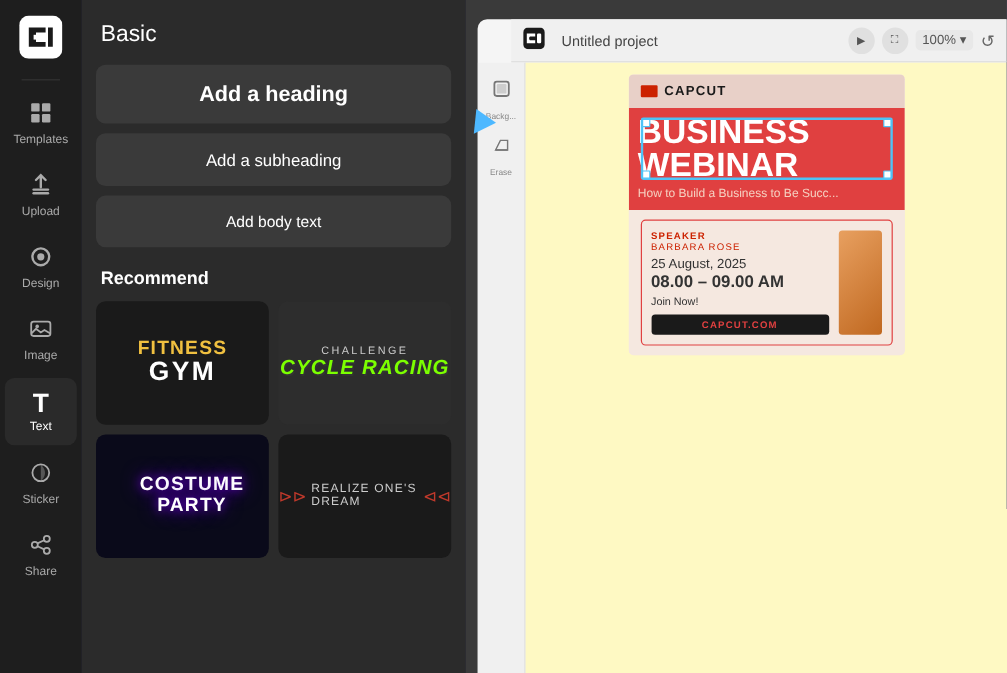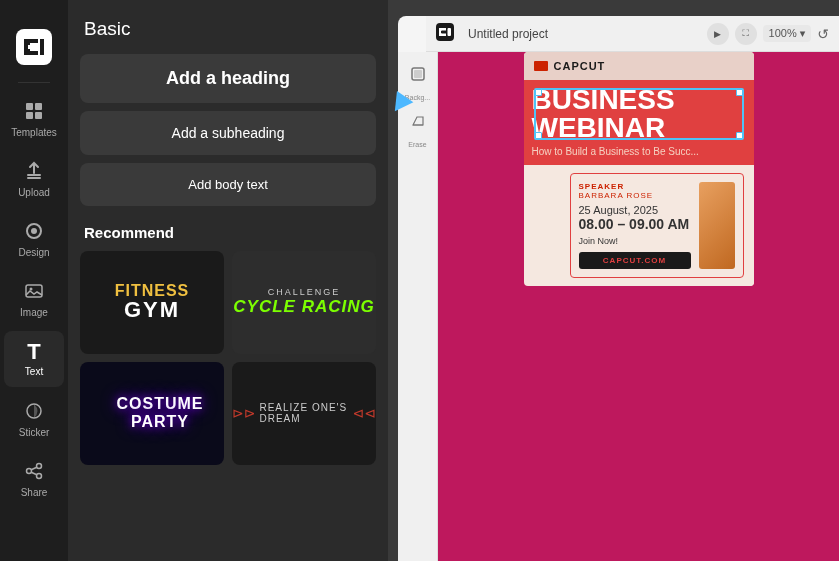--- a/index.html
+++ b/index.html
@@ -12,21 +12,21 @@
       background: #1a1a2e;
     }
 
     
     .sidebar {
       width: 68px;
       background: #1e1e1e;
       display: flex;
       flex-direction: column;
       align-items: center;
-      padding: 28px 0;
+      padding: 12px 0;
       gap: 4px;
       flex-shrink: 0;
     }
     .sidebar-logo {
       width: 38px;
       height: 38px;
       margin-bottom: 8px;
       display: flex;
       align-items: center;
       justify-content: center;
@@ -314,25 +314,25 @@
       cursor: pointer;
     }
     .inner-sidebar-label {
       font-size: 8px;
       color: #888;
       text-align: center;
     }
 
     .canvas-area {
       flex: 1;
-      background: #be185d;
+      background: #fef9c3;
       display: flex;
       align-items: flex-start;
       justify-content: center;
-      padding: 0;
+      padding: 10px;
       overflow: hidden;
     }
 
     
     .design-card {
       width: 230px;
       background: #f5e8e0;
       border-radius: 4px;
       overflow: hidden;
       position: relative;
@@ -397,21 +397,20 @@
     }
     .hero-subtitle {
       font-size: 10px;
       color: #f5d0c0;
       margin-top: 4px;
     }
 
     .design-section2 {
       background: #f5e8e0;
       padding: 8px 10px;
-      margin-left: 36px;
     }
     .section2-border {
       border: 1.5px solid #e04040;
       border-radius: 4px;
       padding: 8px;
       display: flex;
       gap: 8px;
     }
     .section2-text {
       flex: 1;

